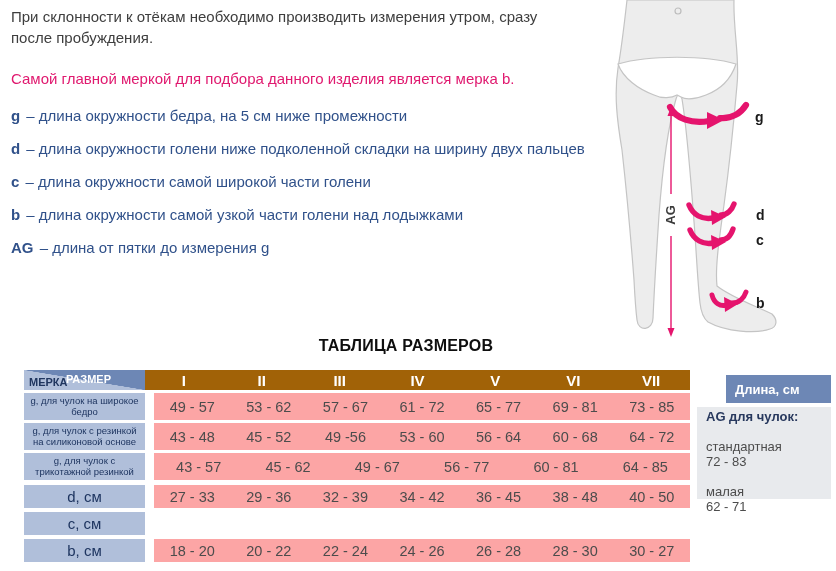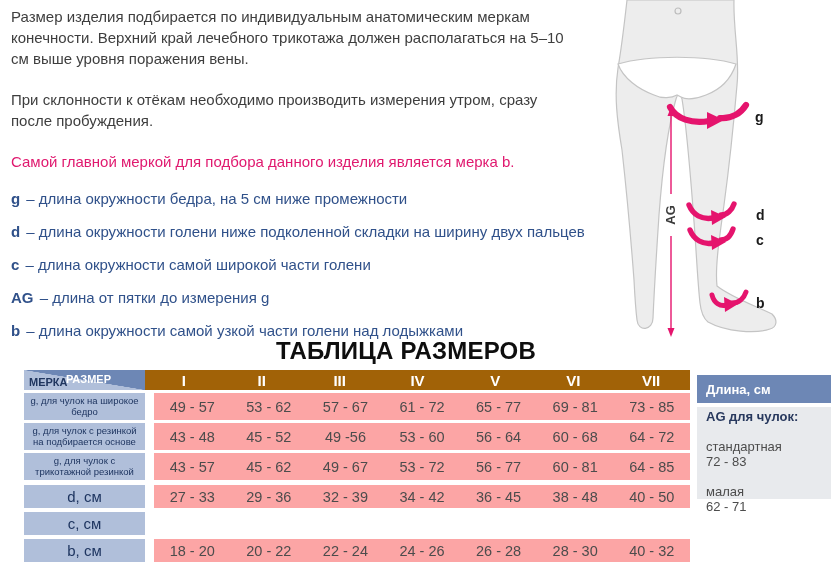--- a/index.html
+++ b/index.html
@@ -14,21 +14,21 @@
   .intro p.highlight { color:#e0196f; margin-bottom:17px; }
   .defs { margin-top:16px; }
   .def { font-size:15px; line-height:20px; color:#30518a; margin-bottom:13px; white-space:nowrap; }
   .def b { font-weight:bold; color:#30518a; margin-right:2px; }
   
   .figure { position:absolute; left:612px; top:0; width:200px; height:350px; }
   .figure text { font:bold 14px "Liberation Sans", sans-serif; fill:#1a1a1a; }
   .figure text.ag { font-size:13px; fill:#3a3a3a; }
   
   .tbl-title { position:absolute; left:0; top:337px; width:812px; text-align:center;
-    font-size:24px; font-weight:bold; color:#0e0e0e; letter-spacing:0.2px; }
+    font-size:16px; font-weight:bold; color:#0e0e0e; letter-spacing:0.2px; }
   
   .size-table { position:absolute; left:24px; top:370px; width:666px; }
   .thead { display:flex; height:20px; background:#a16207; }
   .corner { width:121px; position:relative;
     background:linear-gradient(to top right,#b0bfda 49.6%,#6d87b5 50.4%); }
   .corner .c-top { position:absolute; top:3px; left:14px; right:6px; text-align:center;
     color:#fff; font-weight:bold; font-size:11px; }
   .corner .c-bottom { position:absolute; bottom:2px; left:5px;
     color:#20365f; font-weight:bold; font-size:11px;margin-top:9px; }
   .cols { flex:1; display:flex; }
@@ -39,42 +39,39 @@
   .rlabel { width:121px; background:#b0bfda; color:#1e3560; font-weight:normal;
     font-size:9.5px; line-height:10.5px; display:flex; align-items:center;
     justify-content:center; text-align:center; white-space:pre-line; }
   .trow.big .rlabel { font-size:15px; line-height:16px; }
   .band { flex:1; margin-left:9px; background:#fca5a5; display:flex; }
   .cell { flex:1; display:flex; align-items:center; justify-content:center;
     font-size:14.5px; color:#4c4c4c; }
   
   .len-table { position:absolute; left:697px; top:375px; width:134px; }
   .len-head { height:28px; background:#6d87b5; color:#fff; font-weight:bold;
-    font-size:13px; display:flex; align-items:center; padding-left:9px; }
+    font-size:13px; display:flex; align-items:center; padding-left:9px;margin-left:29px; }
   .len-body { margin-top:4px; background:#e8eaed; padding:2px 9px 0 9px; height:92px; }
   .len-sub { font-size:13px; font-weight:bold; color:#28395e; }
   .len-row { display:flex; justify-content:space-between; font-size:13px;
     color:#4c4c4c; margin-top:15px;flex-direction:column; }
 </style>
 </head>
 <body>
 
 <div class="intro">
-  <p>Размер изделия подбирается по индивидуальным анатомическим меркам
-конечности. Верхний край лечебного трикотажа должен располагаться на 5–10
-см выше уровня поражения вены.</p>
   <p>При склонности к отёкам необходимо производить измерения утром, сразу
 после пробуждения.</p>
   <p class="highlight">Самой главной меркой для подбора данного изделия является мерка b.</p>
   <div class="defs" id="defs">
       <div class="def"><b>g</b><span> – длина окружности бедра, на 5 см ниже промежности</span></div>
       <div class="def"><b>d</b><span> – длина окружности голени ниже подколенной складки на ширину двух пальцев</span></div>
       <div class="def"><b>c</b><span> – длина окружности самой широкой части голени</span></div>
+      <div class="def"><b>b</b><span> – длина окружности самой узкой части голени над лодыжками</span></div>
       <div class="def"><b>AG</b><span> – длина от пятки до измерения g</span></div>
-      <div class="def"><b>b</b><span> – длина окружности самой узкой части голени над лодыжками</span></div>
     </div>
 </div>
 
 <svg class="figure" viewBox="0 0 200 350">
 
   <path d="M15,0 C13,18 10,45 6,68 C2,95 5,120 10,150 C15,195 19,240 22,280
        C23,300 24,312 25,320 C26,332 41,331 41,318 C42,295 44,260 47,215
        C50,175 55,130 64,99 C66,93 68,93 70,99 C75,130 79,180 83,235
        C85,265 86,285 88,303 C89,312 91,318 96,322 C114,332 144,334 158,329
        C165,327 166,320 160,314 C141,305 119,297 105,286 C103,268 107,240 112,205
@@ -146,39 +143,38 @@
           <div class="cell">53 - 62</div>
           <div class="cell">57 - 67</div>
           <div class="cell">61 - 72</div>
           <div class="cell">65 - 77</div>
           <div class="cell">69 - 81</div>
           <div class="cell">73 - 85</div>
         </div>
       </div>
       <div class="trow">
         <div class="rlabel">g, для чулок с  резинкой
-на подбирается основе</div>
+на силиконовой основе</div>
         <div class="band">
           <div class="cell">43 - 48</div>
           <div class="cell">45 - 52</div>
           <div class="cell">49 -56</div>
           <div class="cell">53 - 60</div>
           <div class="cell">56 - 64</div>
           <div class="cell">60 - 68</div>
           <div class="cell">64 - 72</div>
         </div>
       </div>
       <div class="trow">
         <div class="rlabel">g, для чулок с
 трикотажной резинкой</div>
         <div class="band">
           <div class="cell">43 - 57</div>
           <div class="cell">45 - 62</div>
           <div class="cell">49 - 67</div>
-          <div class="cell">53 - 72</div>
           <div class="cell">56 - 77</div>
           <div class="cell">60 - 81</div>
           <div class="cell">64 - 85</div>
         </div>
       </div>
       <div class="trow big" style="margin-top: 5px;">
         <div class="rlabel">d, см</div>
         <div class="band">
           <div class="cell">27 - 33</div>
           <div class="cell">29 - 36</div>
@@ -194,21 +190,21 @@
       </div>
       <div class="trow big">
         <div class="rlabel">b, см</div>
         <div class="band">
           <div class="cell">18 - 20</div>
           <div class="cell">20 - 22</div>
           <div class="cell">22 - 24</div>
           <div class="cell">24 - 26</div>
           <div class="cell">26 - 28</div>
           <div class="cell">28 - 30</div>
-          <div class="cell">40 - 32</div>
+          <div class="cell">30 - 27</div>
         </div>
       </div>
     </div>
 </div>
 
 <div class="len-table">
   <div class="len-head">Длина, см</div>
   <div class="len-body">
     <div class="len-sub">AG для чулок:</div>
     <div id="lenrows">

